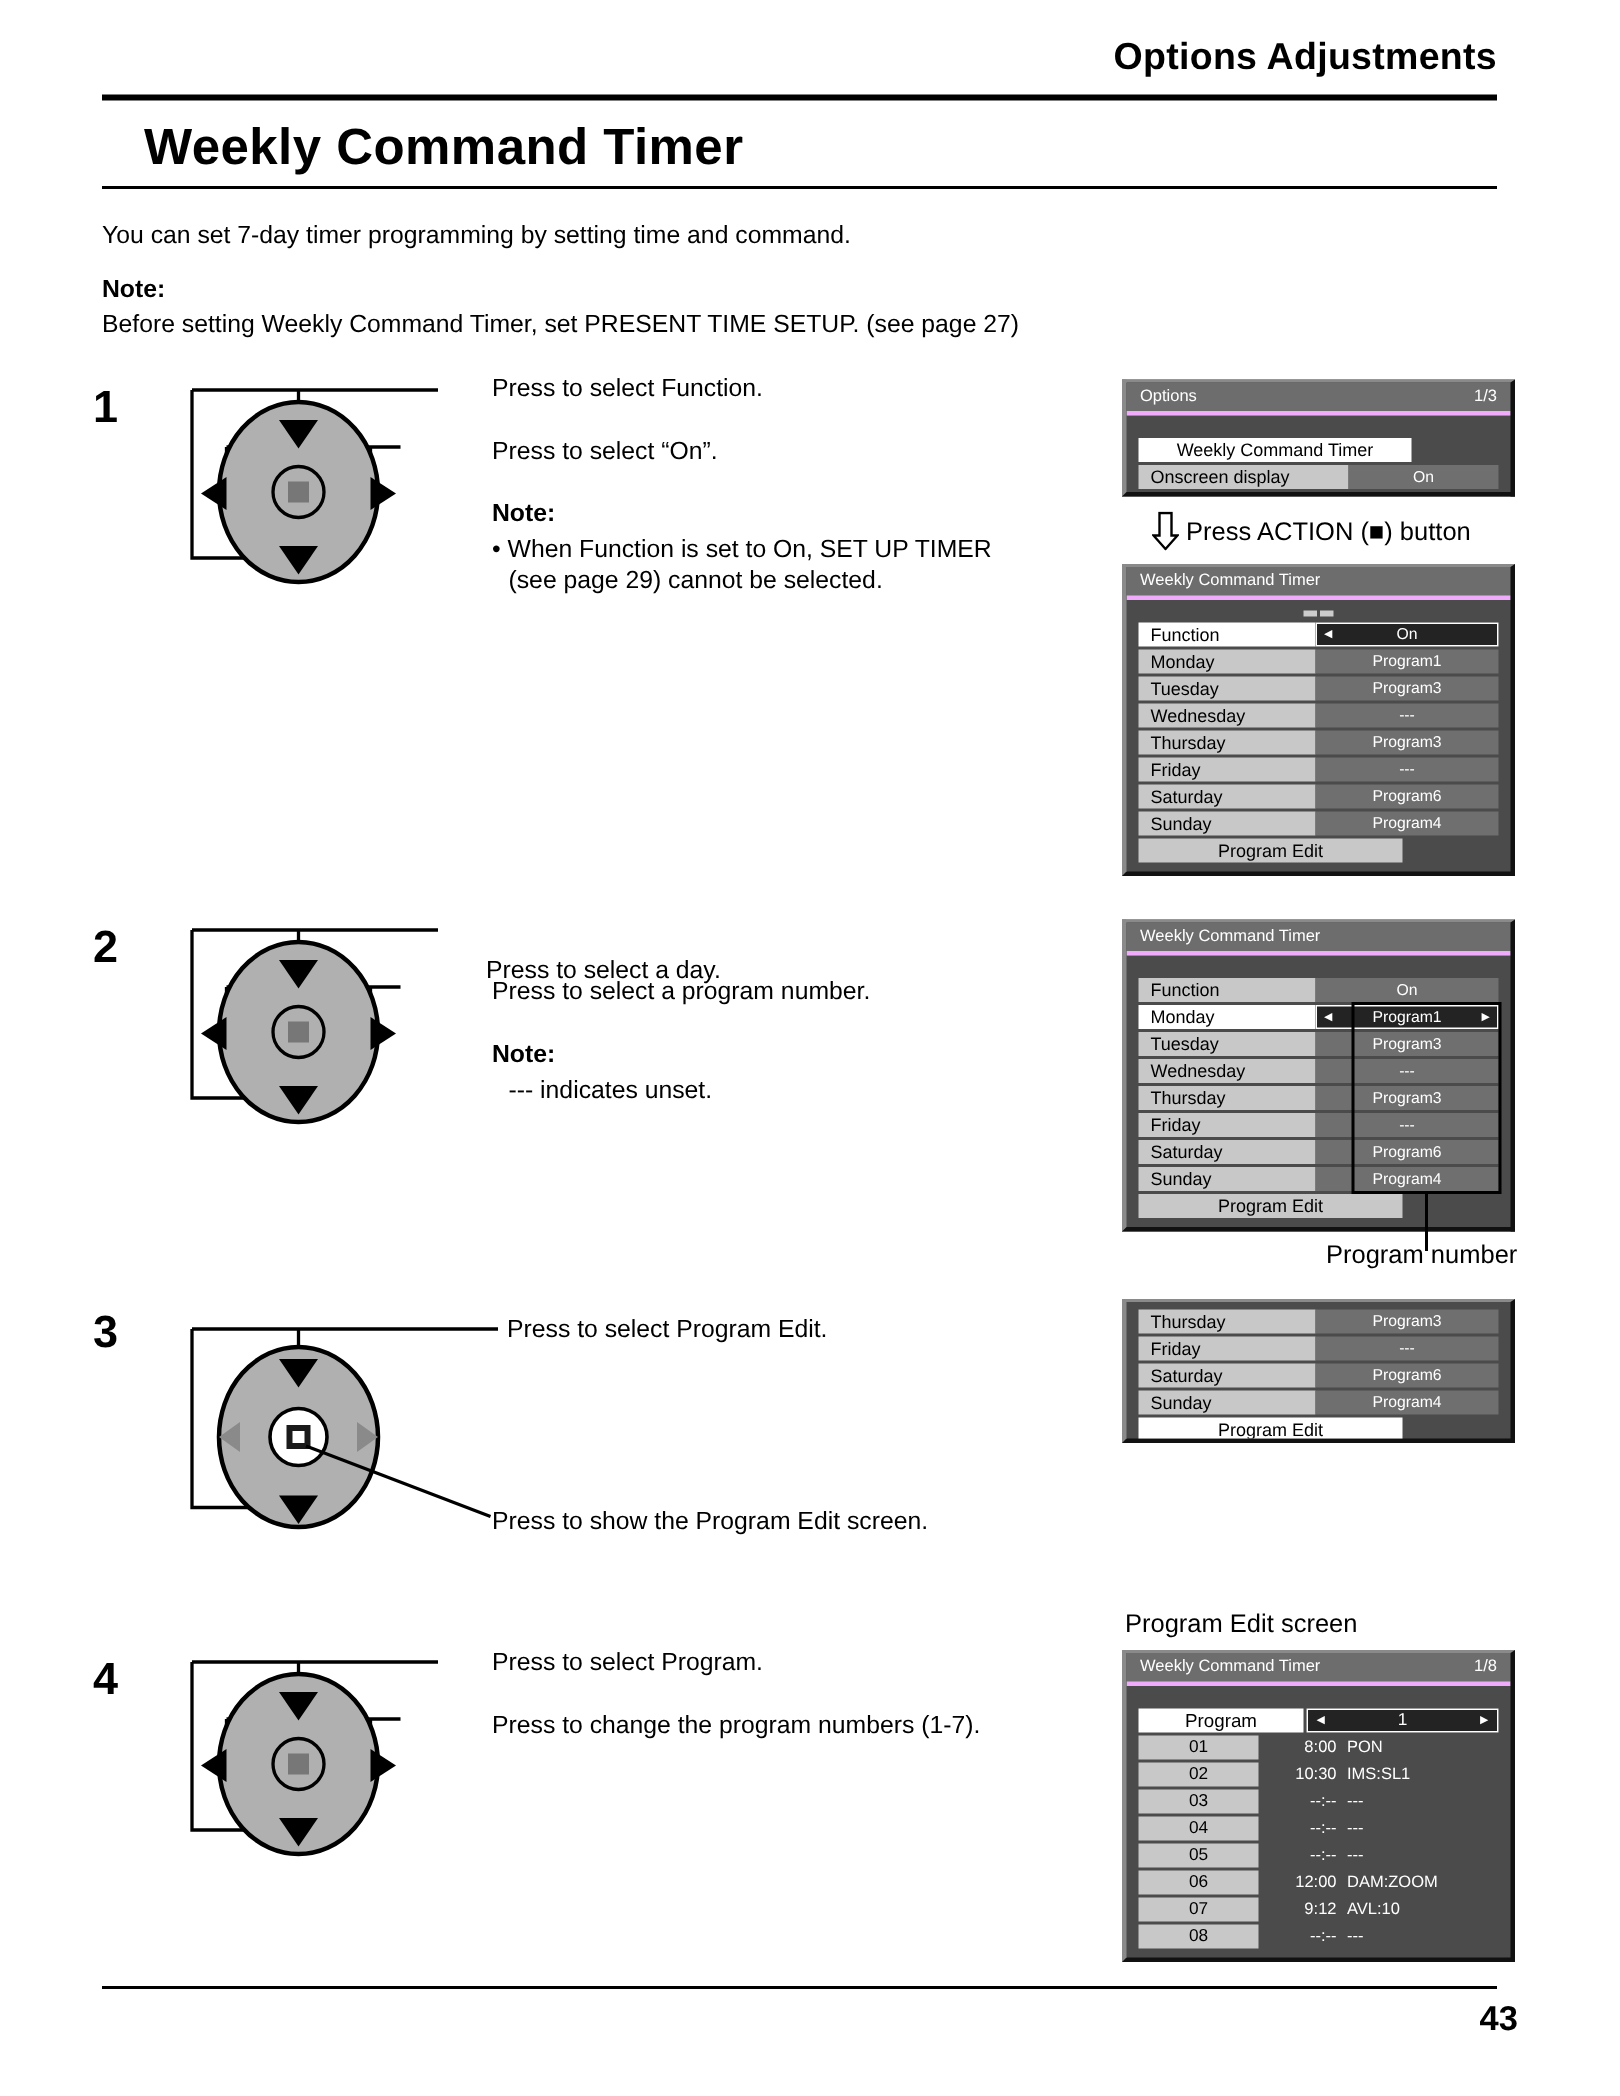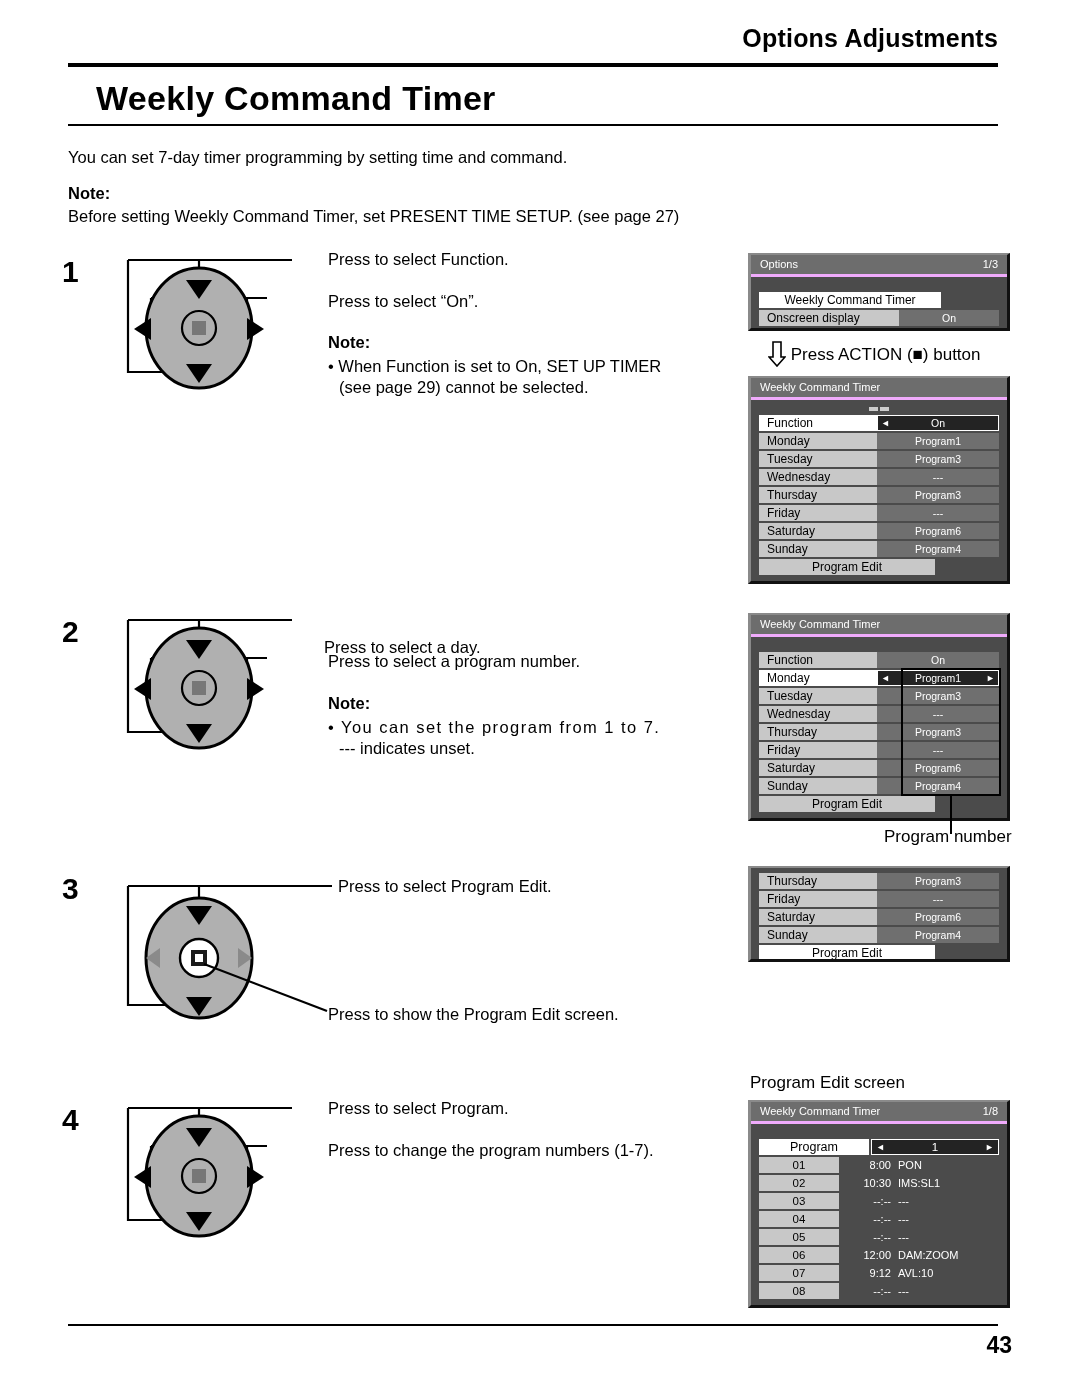--- a/index.html
+++ b/index.html
@@ -378,21 +378,20 @@
     <polygon points="125,66 125,88 142,77" fill="#000"></polygon>
     <polygon points="64,112 90,112 77,131" fill="#000"></polygon>
     <circle cx="77" cy="76" r="17" fill="#b0b0b0" stroke="#000" stroke-width="2.2"></circle>
     <rect x="70" y="69" width="14" height="14" fill="#777777"></rect>
   </svg>
 </div>
 <div class="callout" style="left:324px; top:610px;margin-top:28px;">Press to select a day.</div>
 <div class="callout" style="left:328px; top:652px;">Press to select a program number.</div>
 <div class="callout bold" style="left:328px; top:694px;">Note:</div>
 <div class="callout-block" style="left:328px; top:717px;">
-  <div class="bullet-line spaced">• You can set the program from 1 to 7.</div>
   <div class="bullet-line indent1">--- indicates unset.</div>
 </div>
 
 <div class="step-number" style="left:62px; top:872px;">3</div>
 <div class="remote" style="left:122px; top:878px;">
   <svg width="210" height="160" viewBox="0 0 210 160">
     <path d="M6,8 L6,127 L82,127" fill="none" stroke="#000" stroke-width="2.2"></path>
     <path d="M6,8 L210,8" fill="none" stroke="#000" stroke-width="2.2"></path>
     <path d="M77,8 L77,28" fill="none" stroke="#000" stroke-width="2.2"></path>
     <ellipse cx="77" cy="80" rx="53" ry="60" fill="#b0b0b0" stroke="#000" stroke-width="3"></ellipse>

